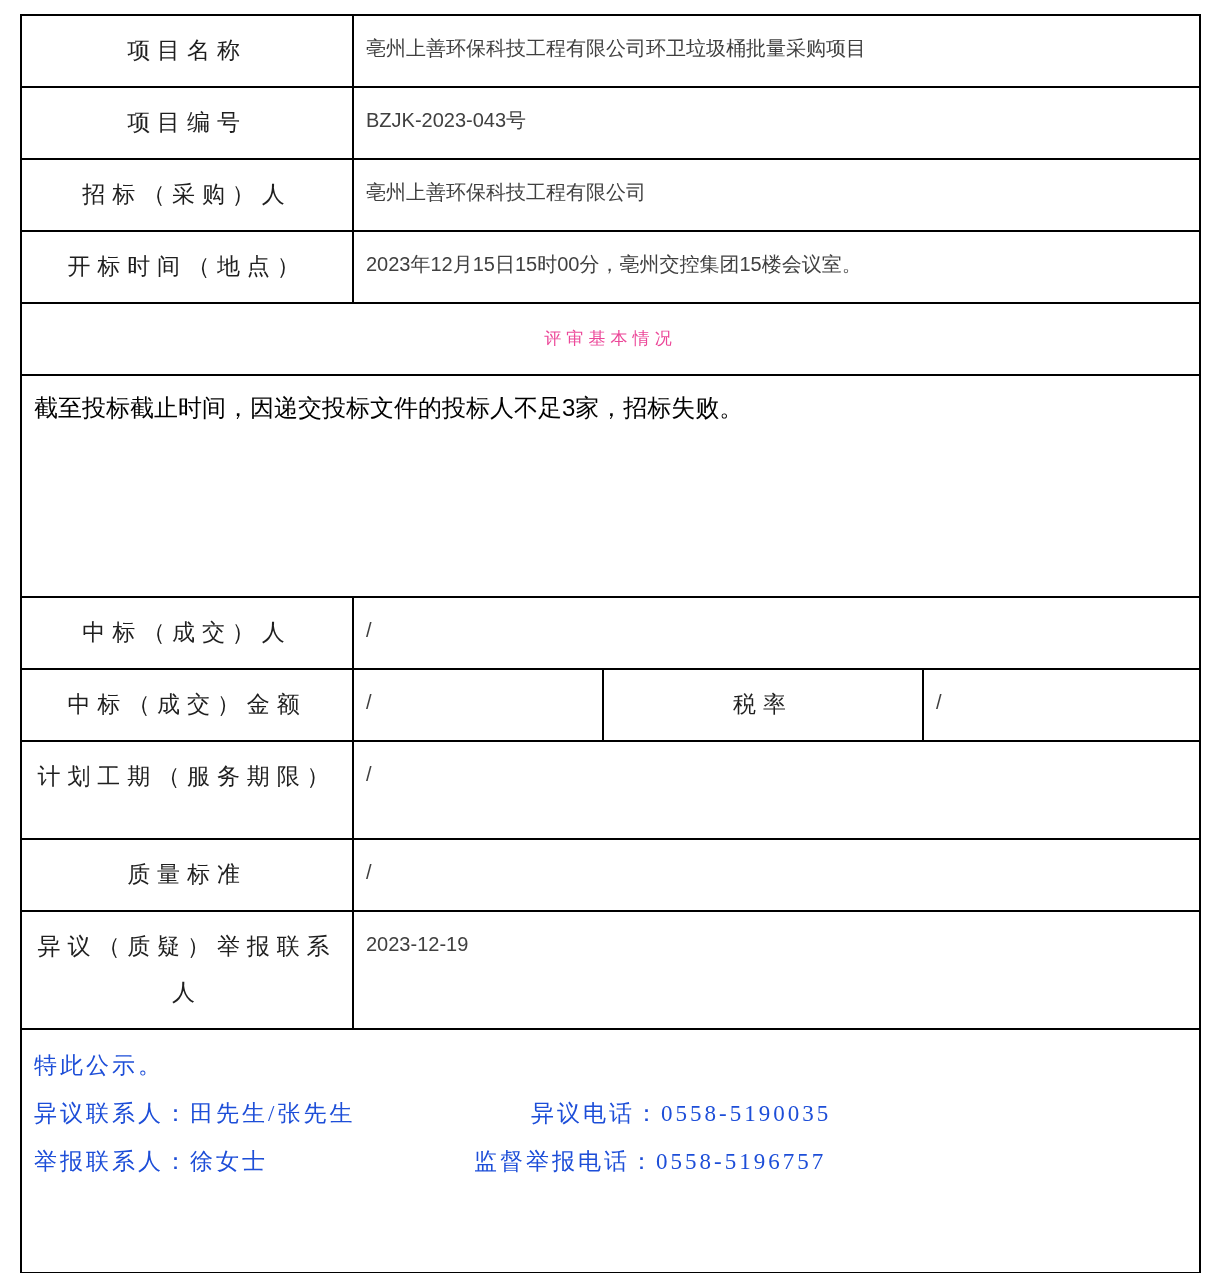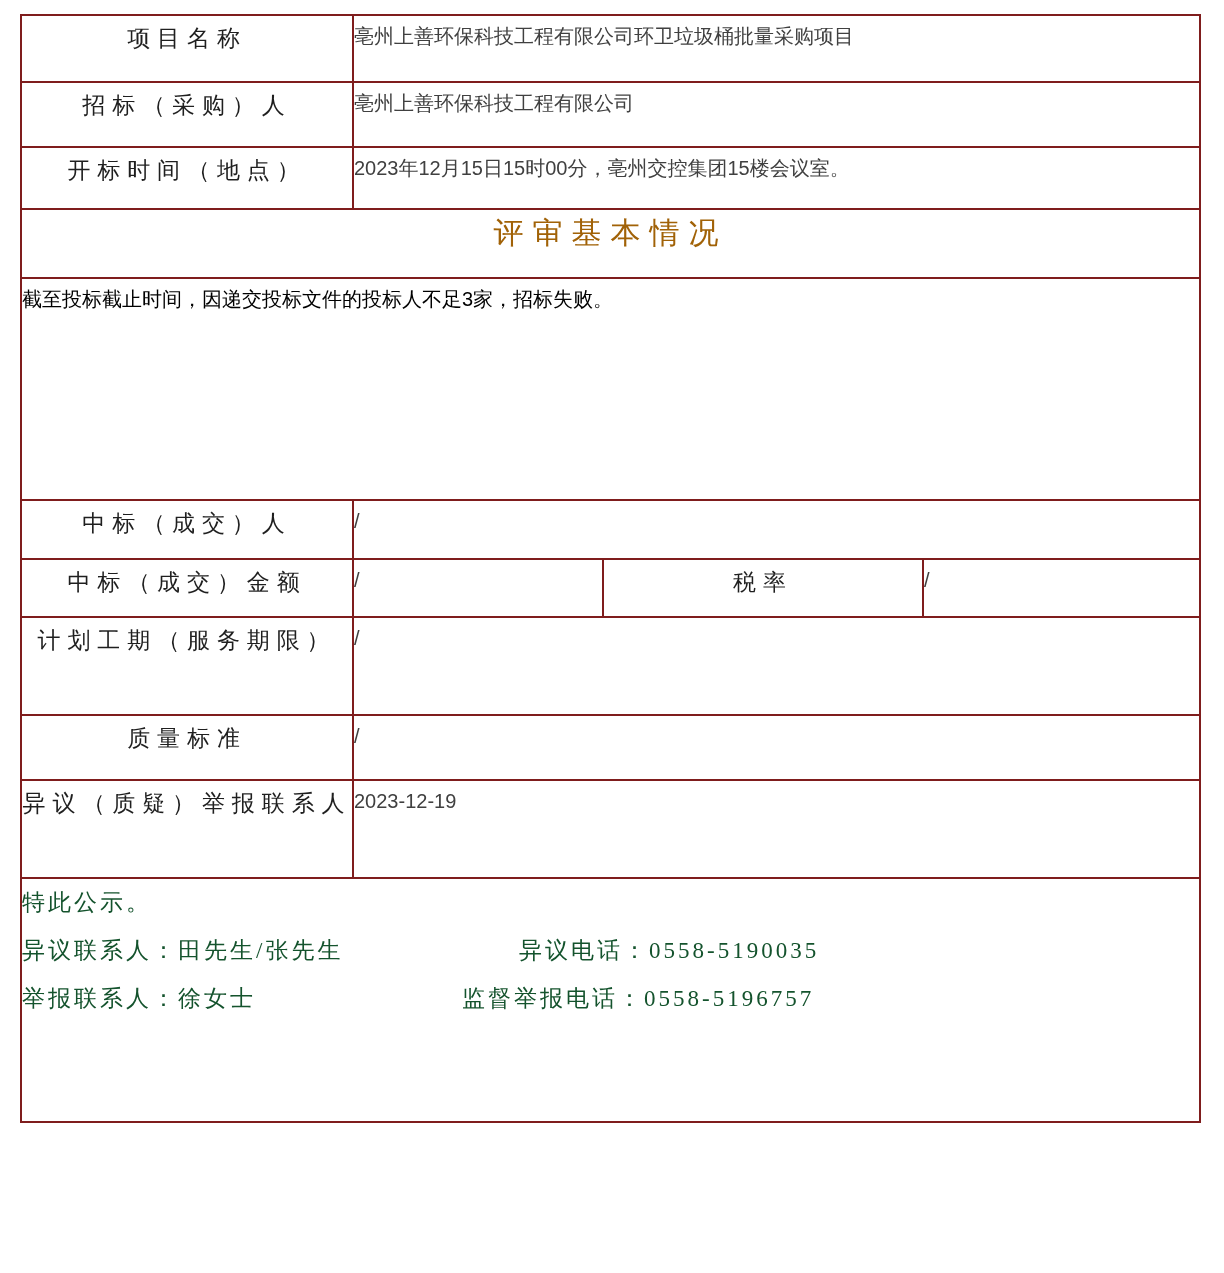--- a/index.html
+++ b/index.html
@@ -18,24 +18,24 @@
     background: #ffffff;
     overflow: hidden;
   }
   table.doc-table {
     border-collapse: collapse;
     table-layout: fixed;
     width: 1179px;
     margin: 14px 0 0 20px;
   }
   table.doc-table td {
-    border: 2px solid #7f1d1d;
+    border: 2px solid #000000;
     vertical-align: top;
     overflow: hidden;
-    padding: 0;
+    padding: 12px;
     margin-top: 44px;
   }
   
   tr.r1  { height: 67px; }
   tr.r2  { height: 65px; }
   tr.r3  { height: 65px; }
   tr.r4  { height: 62px; }
   tr.r5  { height: 69px; }
   tr.r6  { height: 222px; }
   tr.r7  { height: 59px; }
@@ -60,40 +60,40 @@
   td.value-cell {
     font-size: 20px;
     color: #404040;
     line-height: 40px;
     padding: 1px 10px 0 12px;
     text-align: left;
   }
   
   td.section-title-cell {
     font-family: "Liberation Serif", "DejaVu Serif", serif;
-    font-size: 30px;
-    color: #a16207;
+    font-size: 17px;
+    color: #ec4899;
     text-align: center;
     letter-spacing: 0.3em;
     line-height: 46px;
     padding-top: 2px;
   }
   
   td.statement-cell {
-    font-size: 20px;
+    font-size: 24px;
     color: #000000;
     line-height: 40px;
     padding: 2px 8px 0 6px;
     text-align: left;
   }
   
   td.footer-cell {
     font-family: "Liberation Serif", "DejaVu Serif", serif;
     font-size: 23px;
-    color: #14532d;
+    color: #1d4ed8;
     letter-spacing: 3px;
     line-height: 48px;
     padding: 8px 10px 0 10px;
     text-align: left;
   }
   .contact-line { white-space: nowrap; }
   .contact-left-objection { display: inline-block; width: 497px; }
   .contact-left-report    { display: inline-block; width: 440px; }
 </style>
 </head>
@@ -107,20 +107,24 @@
       <col style="width:320px">
       <col style="width:277px">
     </colgroup>
 
     <tbody>
         <tr class="r1">
       <td class="label-cell">项目名称</td>
       <td class="value-cell" colspan="3">亳州上善环保科技工程有限公司环卫垃圾桶批量采购项目</td>
     </tr>
 
+    <tr class="r2">
+      <td class="label-cell">项目编号</td>
+      <td class="value-cell" colspan="3">BZJK-2023-043号</td>
+    </tr>
 
     <tr class="r3">
       <td class="label-cell">招标（采购）人</td>
       <td class="value-cell" colspan="3">亳州上善环保科技工程有限公司</td>
     </tr>
 
     <tr class="r4">
       <td class="label-cell">开标时间（地点）</td>
       <td class="value-cell" colspan="3">2023年12月15日15时00分，亳州交控集团15楼会议室。</td>
     </tr>

